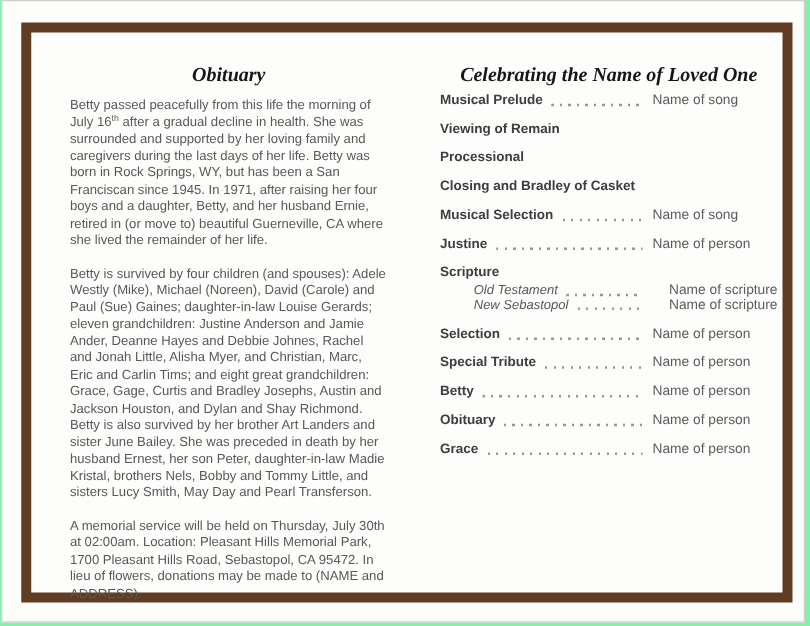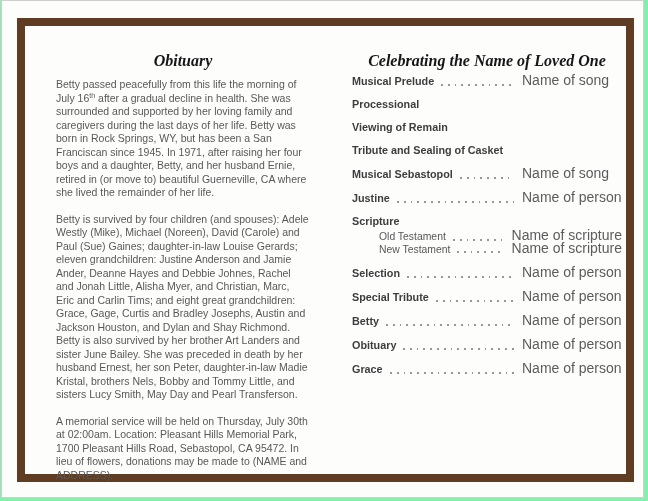--- a/index.html
+++ b/index.html
@@ -41,29 +41,29 @@
   .svc-row .lbl { font-weight:bold; color:#3d3d3d; white-space:nowrap; }
   .svc-row .note { font-weight:normal; color:#585858; margin-left:4px; white-space:nowrap; }
   .leader {
     flex:1 1 auto; align-self:stretch; position:relative;
     margin:0 8px 0 7px; min-width:16px;
   }
   .leader::after {
     content:""; position:absolute; left:0; right:0; bottom:2px; height:2px;
     background:repeating-linear-gradient(to right, #979797 0 1.8px, transparent 1.8px 6.8px);
   }
-  .val { flex:0 0 100px; font-size:14px; color:#5c5c5c; white-space:nowrap; }
-  .svc-group { margin-bottom:11px; }
+  .val { flex:0 0 100px; font-size:11px; color:#5c5c5c; white-space:nowrap; }
+  .svc-group { margin-bottom:11px;text-align:right; }
   .svc-group .svc-row.head { margin-bottom:2px; }
   .sub-row {
     display:flex; align-items:baseline;
     font-size:10.4px; line-height:11.6px;
     margin-left:27px; color:#575757;
   }
-  .sub-row .lbl { font-weight:normal; color:#575757; white-space:nowrap; }
+  .sub-row .lbl { font-weight:normal; color:#575757; white-space:nowrap;font-style:italic; }
 </style>
 </head>
 <body>
 
 <div class="page">
   <div class="sheet"></div>
   <div class="frame" style="border-color: rgb(95, 60, 34);"></div>
 
   <div class="col-left">
     <div class="col-title">Obituary</div>
@@ -75,54 +75,54 @@
   <div class="col-right">
     <div class="col-title">Celebrating the Name of Loved One</div>
 
     <div class="svc-row">
       <span class="lbl">Musical Prelude</span>
       <span class="leader"></span>
       <span class="val">Name of song</span>
     </div>
 
     <div class="svc-row">
+      <span class="lbl">Viewing of Remain</span>
+    </div>
+
+    <div class="svc-row">
       <span class="lbl">Processional</span>
     </div>
 
     <div class="svc-row">
-      <span class="lbl">Viewing of Remain</span>
+      <span class="lbl">Closing and Bradley of Casket</span>
     </div>
 
     <div class="svc-row">
-      <span class="lbl">Tribute and Sealing of Casket</span>
-    </div>
-
-    <div class="svc-row">
-      <span class="lbl">Musical Sebastopol</span>
+      <span class="lbl">Musical Selection</span>
       <span class="leader"></span>
       <span class="val">Name of song</span>
     </div>
 
     <div class="svc-row">
       <span class="lbl">Justine</span>
       <span class="leader"></span>
       <span class="val">Name of person</span>
     </div>
 
     <div class="svc-group">
       <div class="svc-row head">
         <span class="lbl">Scripture</span>
       </div>
       <div class="sub-row">
         <span class="lbl">Old Testament</span>
         <span class="leader"></span>
         <span class="val">Name of scripture</span>
       </div>
       <div class="sub-row">
-        <span class="lbl">New Testament</span>
+        <span class="lbl">New Sebastopol</span>
         <span class="leader"></span>
         <span class="val">Name of scripture</span>
       </div>
     </div>
 
     <div class="svc-row">
       <span class="lbl">Selection</span>
       <span class="leader"></span>
       <span class="val">Name of person</span>
     </div>

